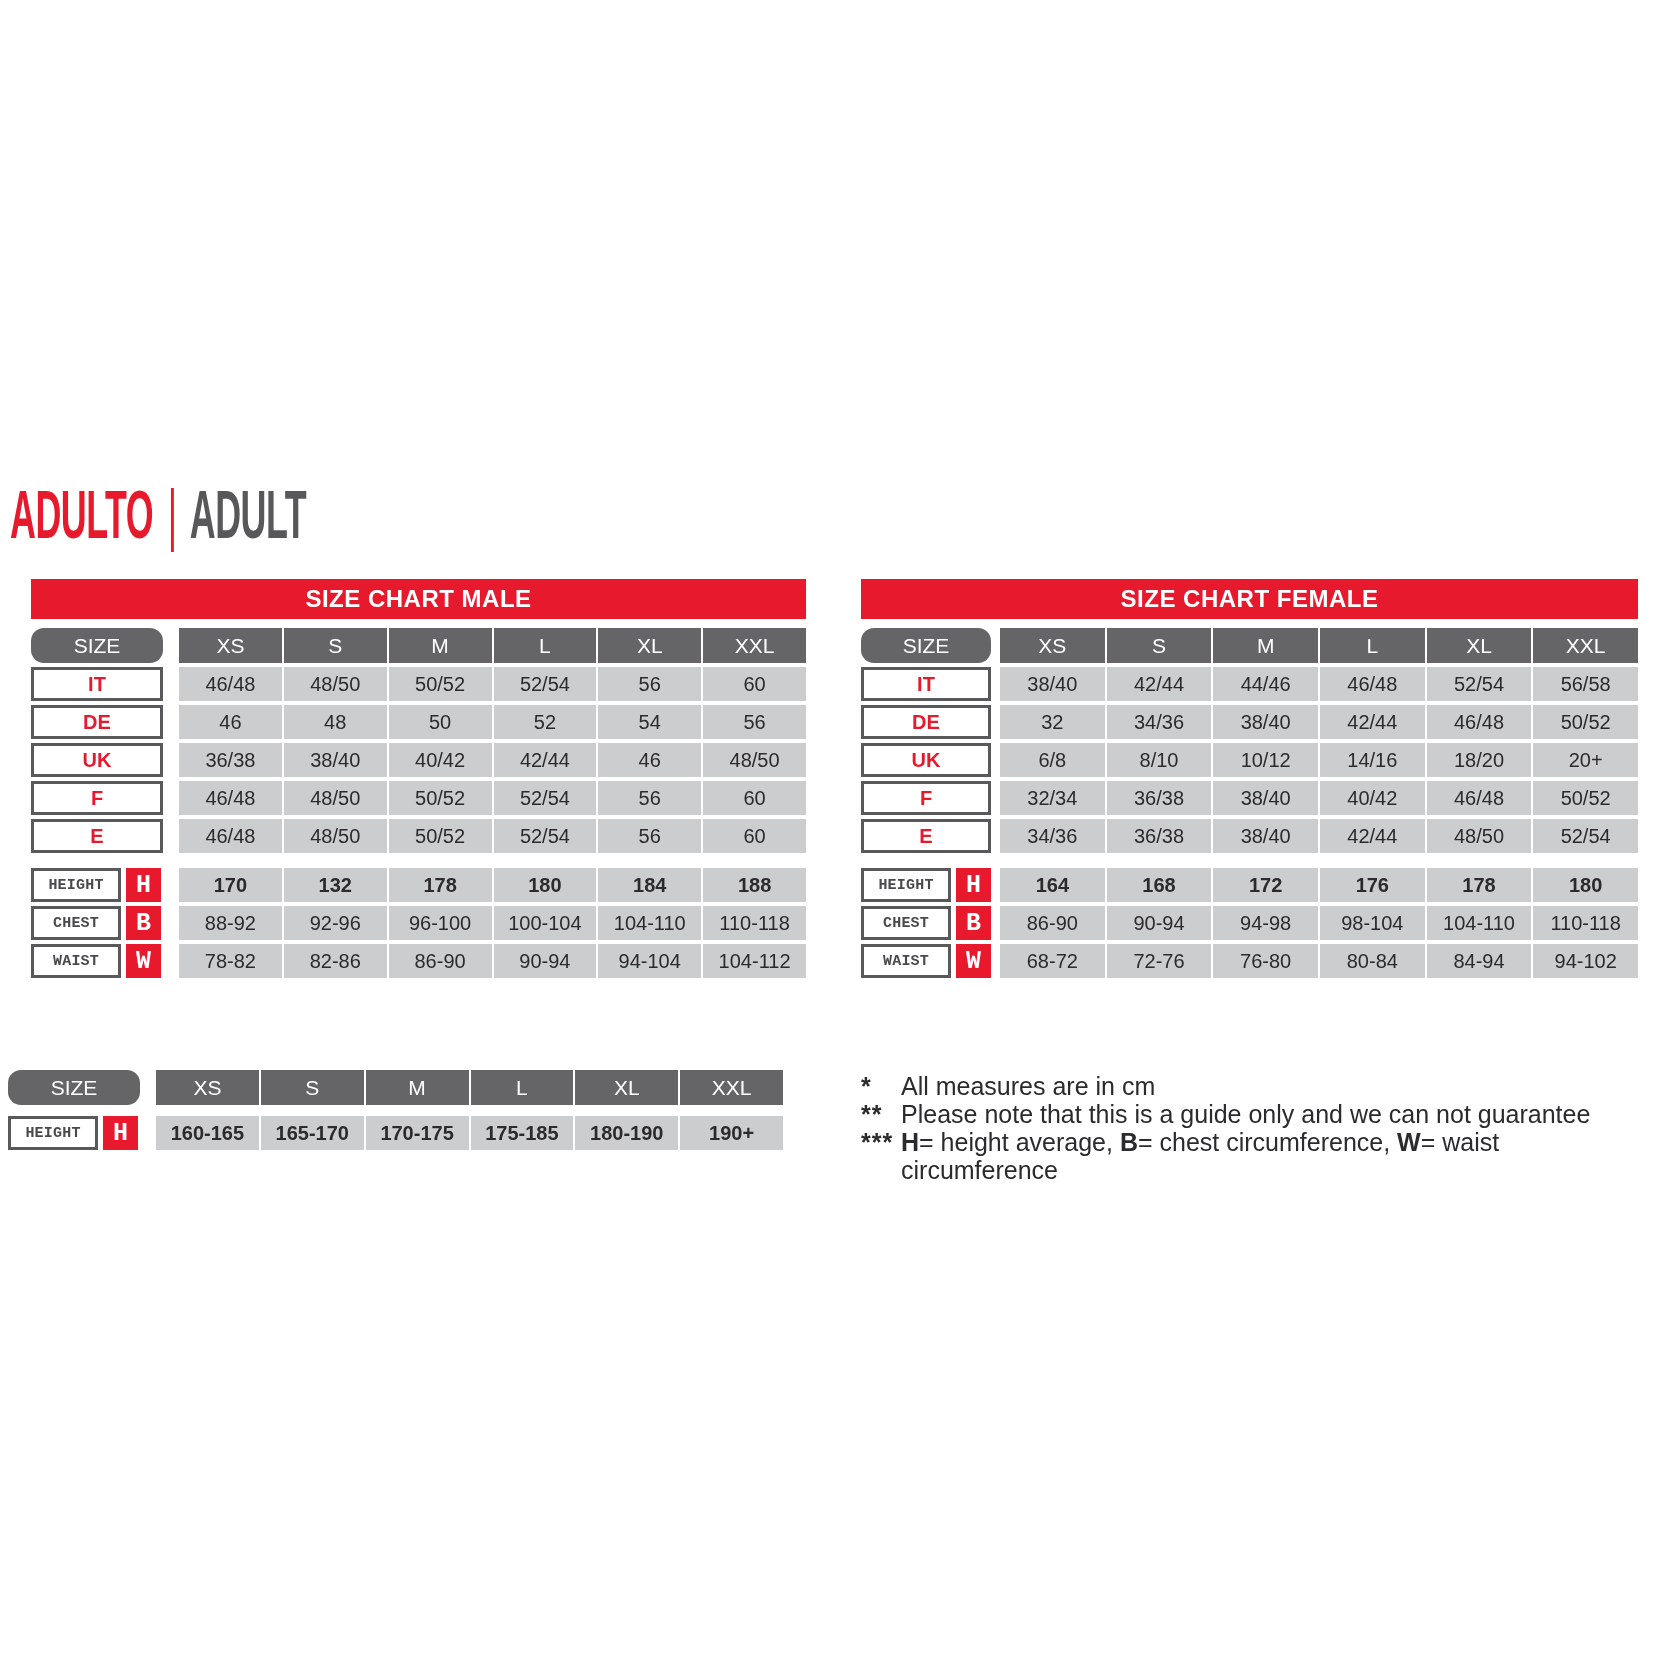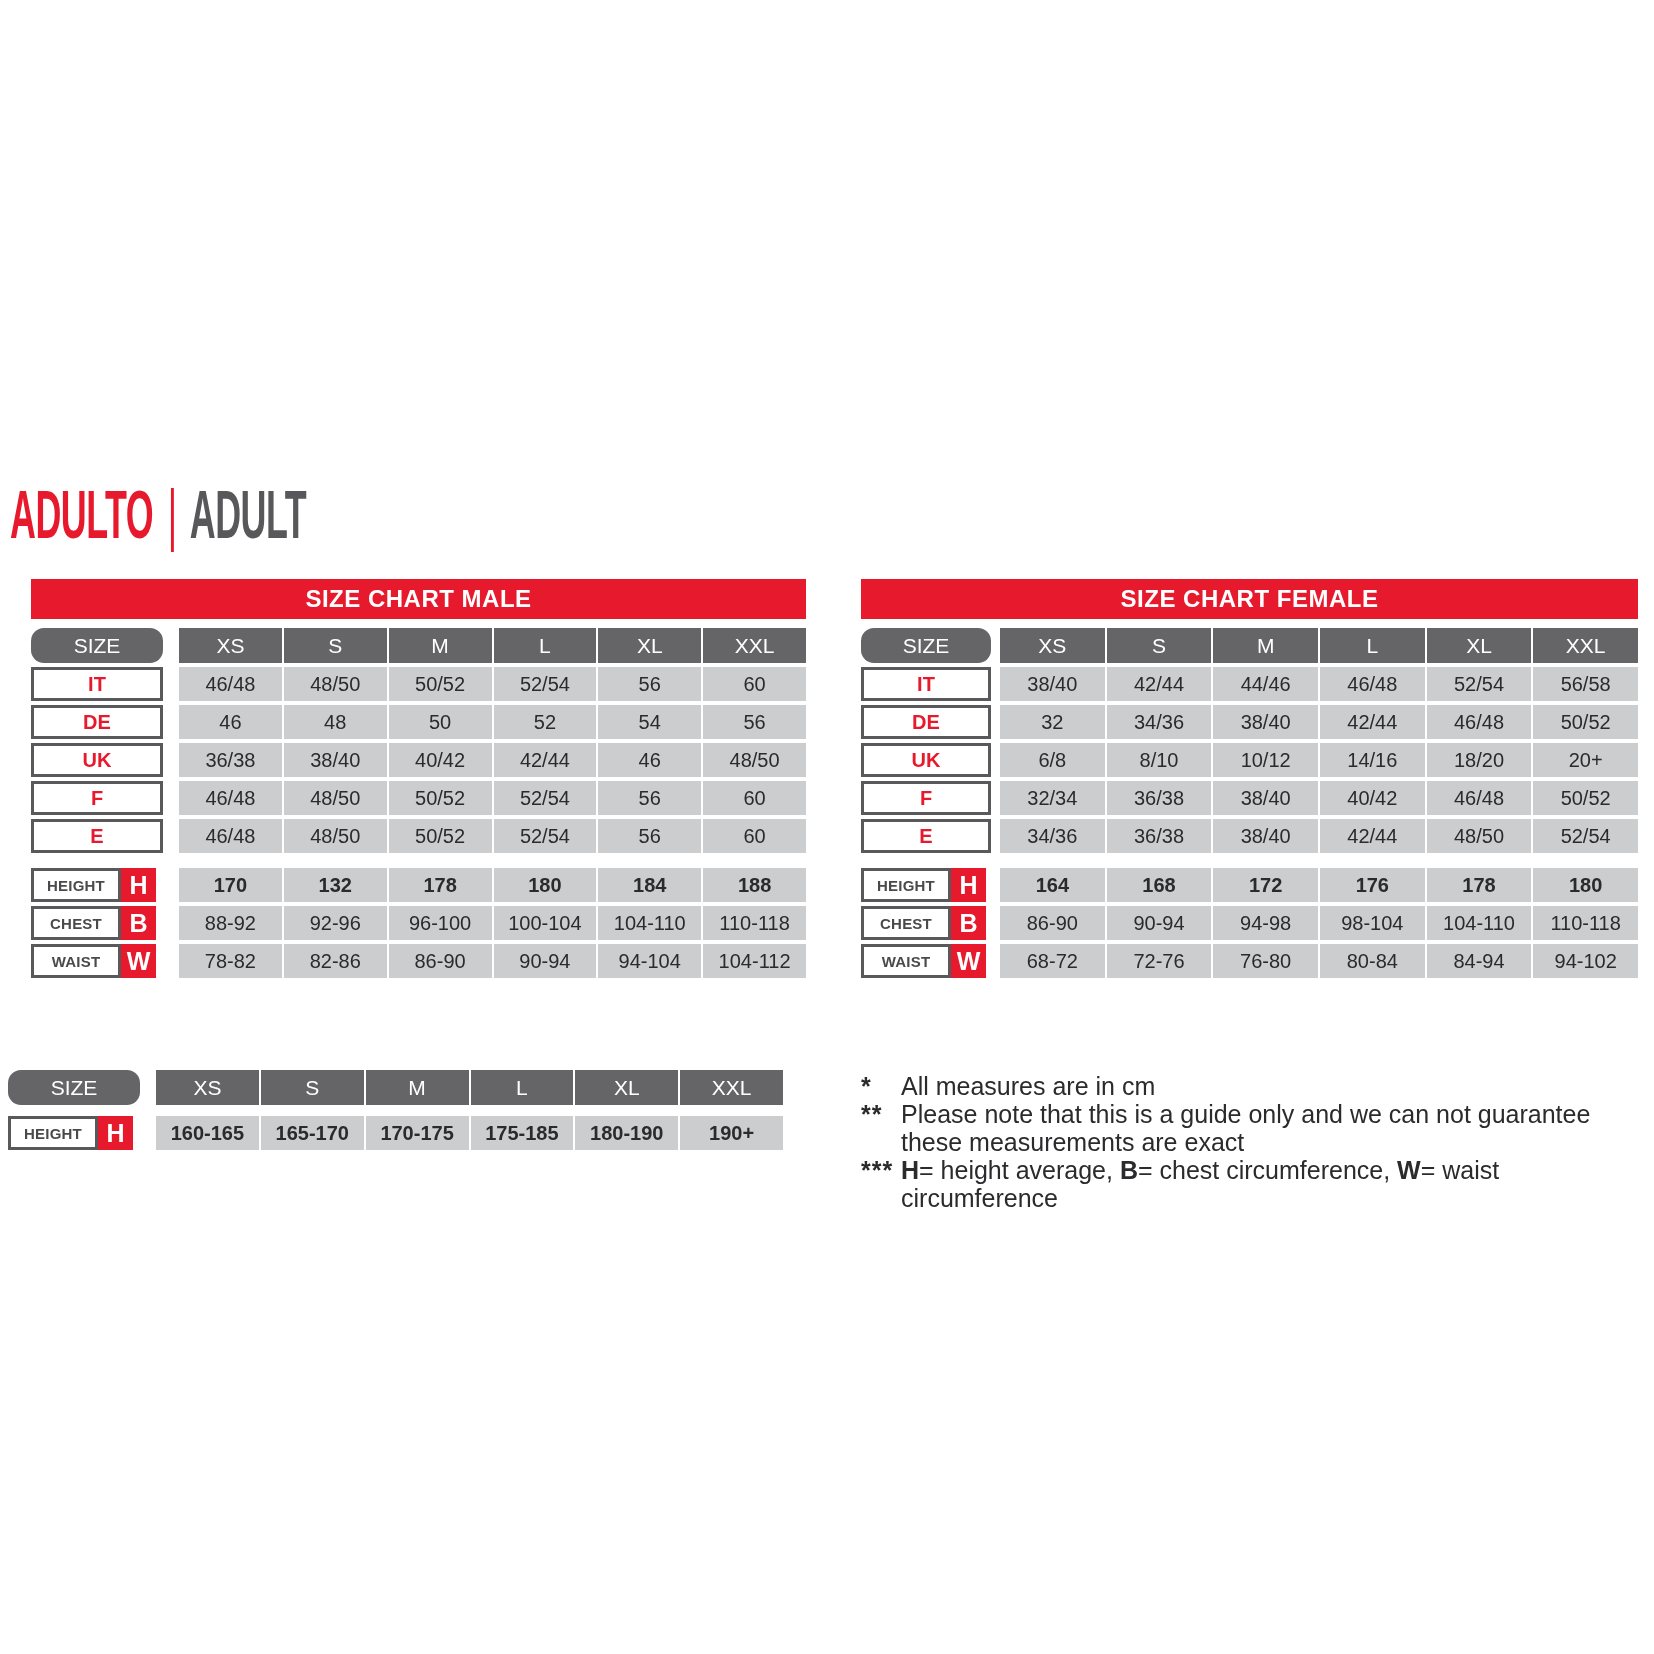--- a/index.html
+++ b/index.html
@@ -42,21 +42,21 @@
     display:flex;align-items:center;justify-content:center;font-size:21px;border-radius:13px;
   }
   .row-label{
     width:var(--lbw);box-sizing:border-box;background:#fff;
     border:3px solid var(--border-gray,#59595b);
     display:flex;align-items:center;justify-content:center;
     font-size:20px;font-weight:bold;color:var(--red,#e71a2d);
   }
   .measure-block{margin-top:11px;}
   .measure-block.after-rows{margin-top:15px;}
-  .mlabel{display:flex;height:34px;}
+  .mlabel{display:flex;column-gap:5px;height:34px;font-family:Liberation Mono, monospace;}
   .mbox{
     width:90px;box-sizing:border-box;background:#fff;
     border:3px solid var(--border-gray,#59595b);
     display:flex;align-items:center;justify-content:center;
     font-size:15px;font-weight:bold;color:#4a4a4c;letter-spacing:.2px;
   }
   .msq{
     width:35px;background:var(--red,#e71a2d);color:#fff;
     display:flex;align-items:center;justify-content:center;
     font-size:25px;font-weight:bold;
@@ -299,20 +299,19 @@
     </section>
 
   <div class="footnotes">
       <div class="fn">
         <span class="marker">*</span>
         <div class="fn-line"><span>All measures are in cm</span></div>
       </div>
       <div class="fn">
         <span class="marker">**</span>
         <div class="fn-line"><span>Please note that this is a guide only and we can not guarantee</span></div>
-        <div class="fn-line"><span>these measurements are exact</span></div>
       </div>
       <div class="fn">
         <span class="marker">***</span>
         <div class="fn-line"><b>H</b><span>= height average, </span><b>B</b><span>= chest circumference, </span><b>W</b><span>= waist circumference</span></div>
       </div>
     </div>
 </div>
 
 </body></html>

